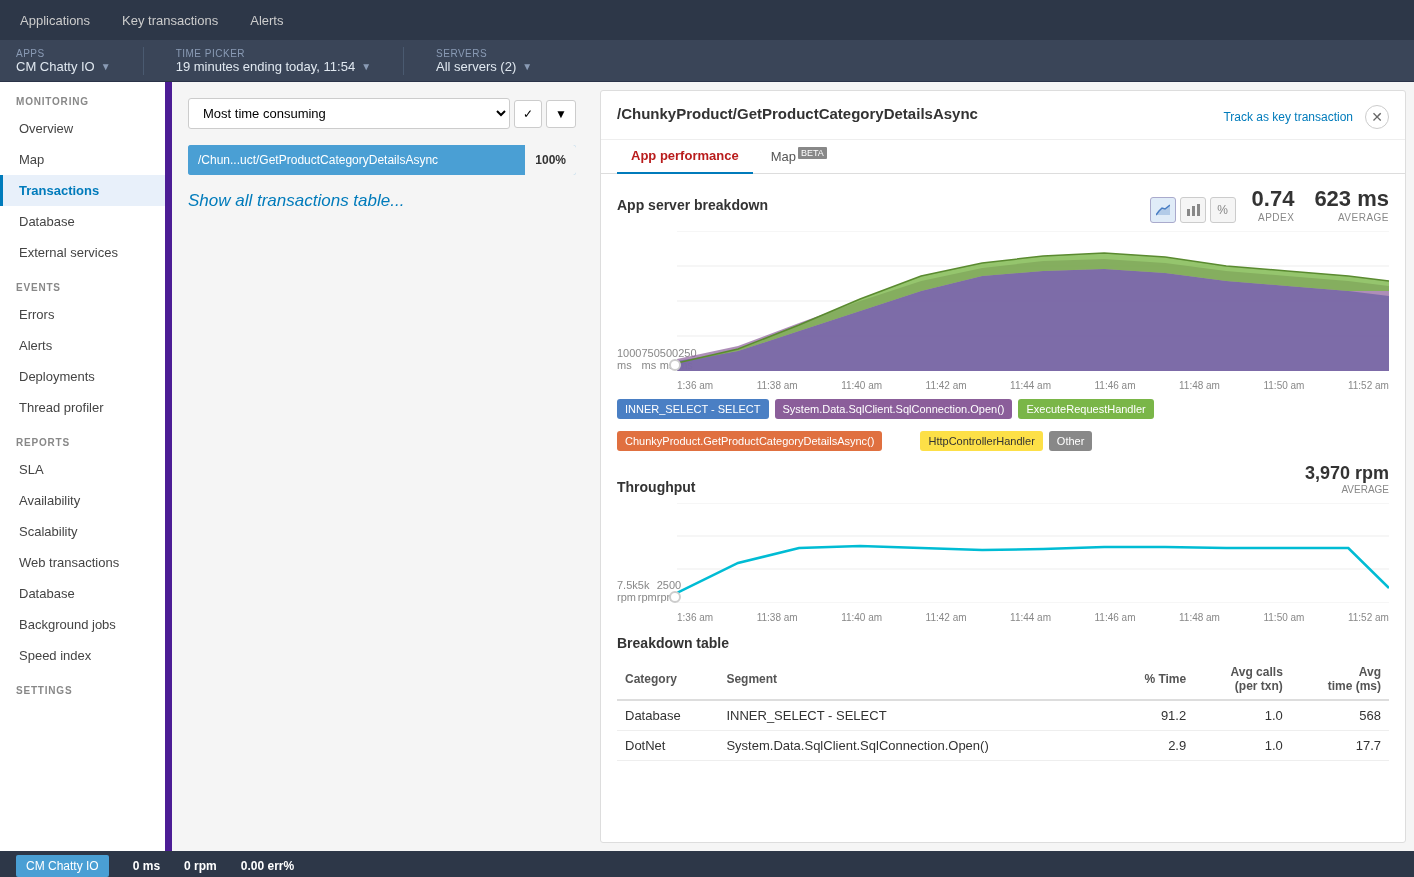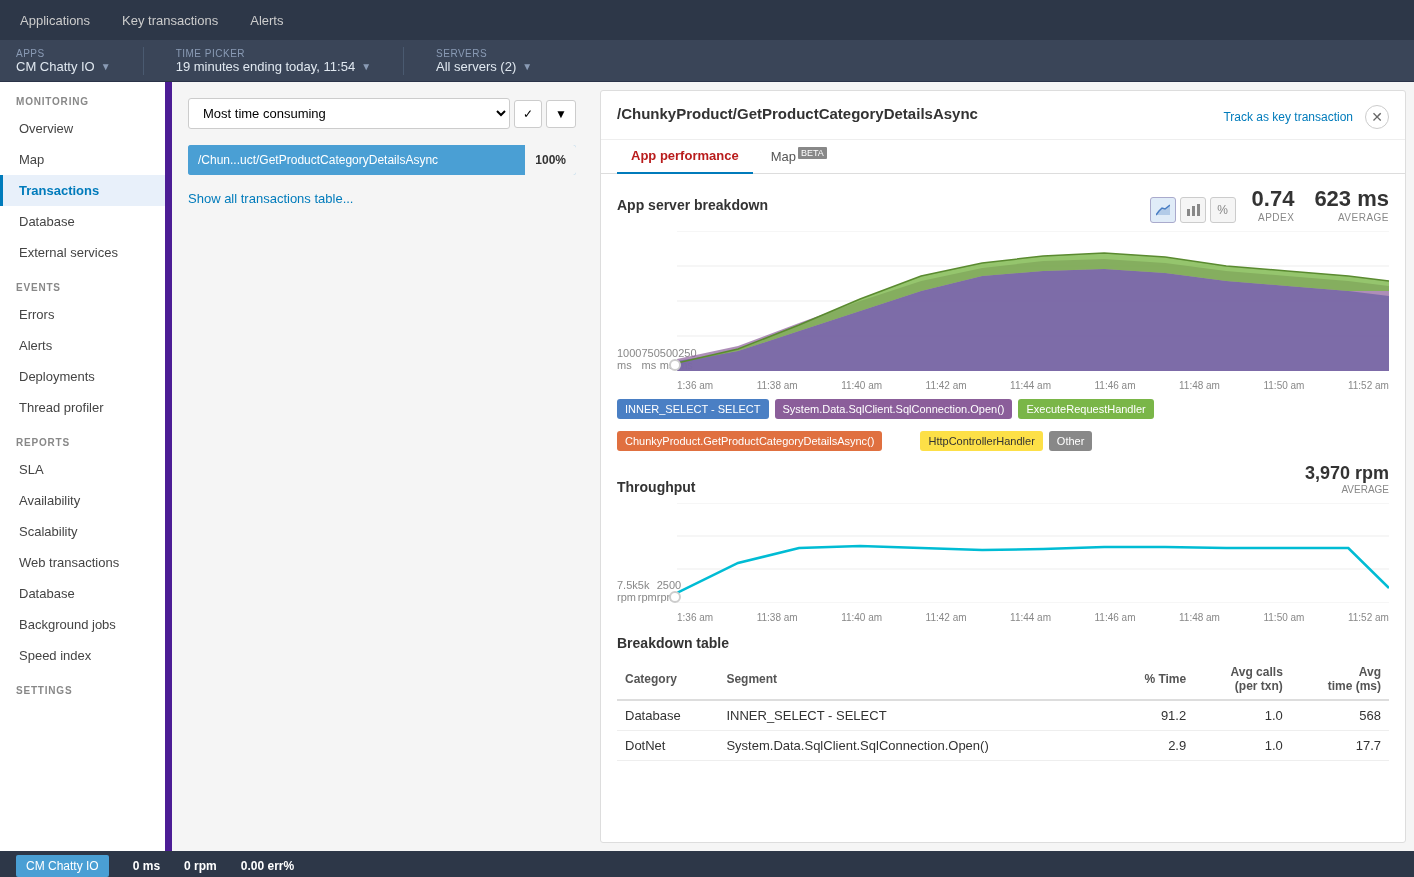--- a/index.html
+++ b/index.html
@@ -148,23 +148,24 @@
     .txn-pct {
       padding: 8px 10px;
       color: #333;
       font-size: 12px;
       font-weight: bold;
       background: #f5f5f5;
     }
     .show-all-link {
       color: #007bbb;
       cursor: pointer;
-      font-size: 13px;
+      font-size: 17px;
       margin-top: 8px;
       display: inline-block;
+      font-style: italic;
     }
 
     
     .detail-panel {
       flex: 1;
       background: #fff;
       border: 1px solid #ddd;
       border-radius: 3px;
       margin: 8px;
       overflow-y: auto;

